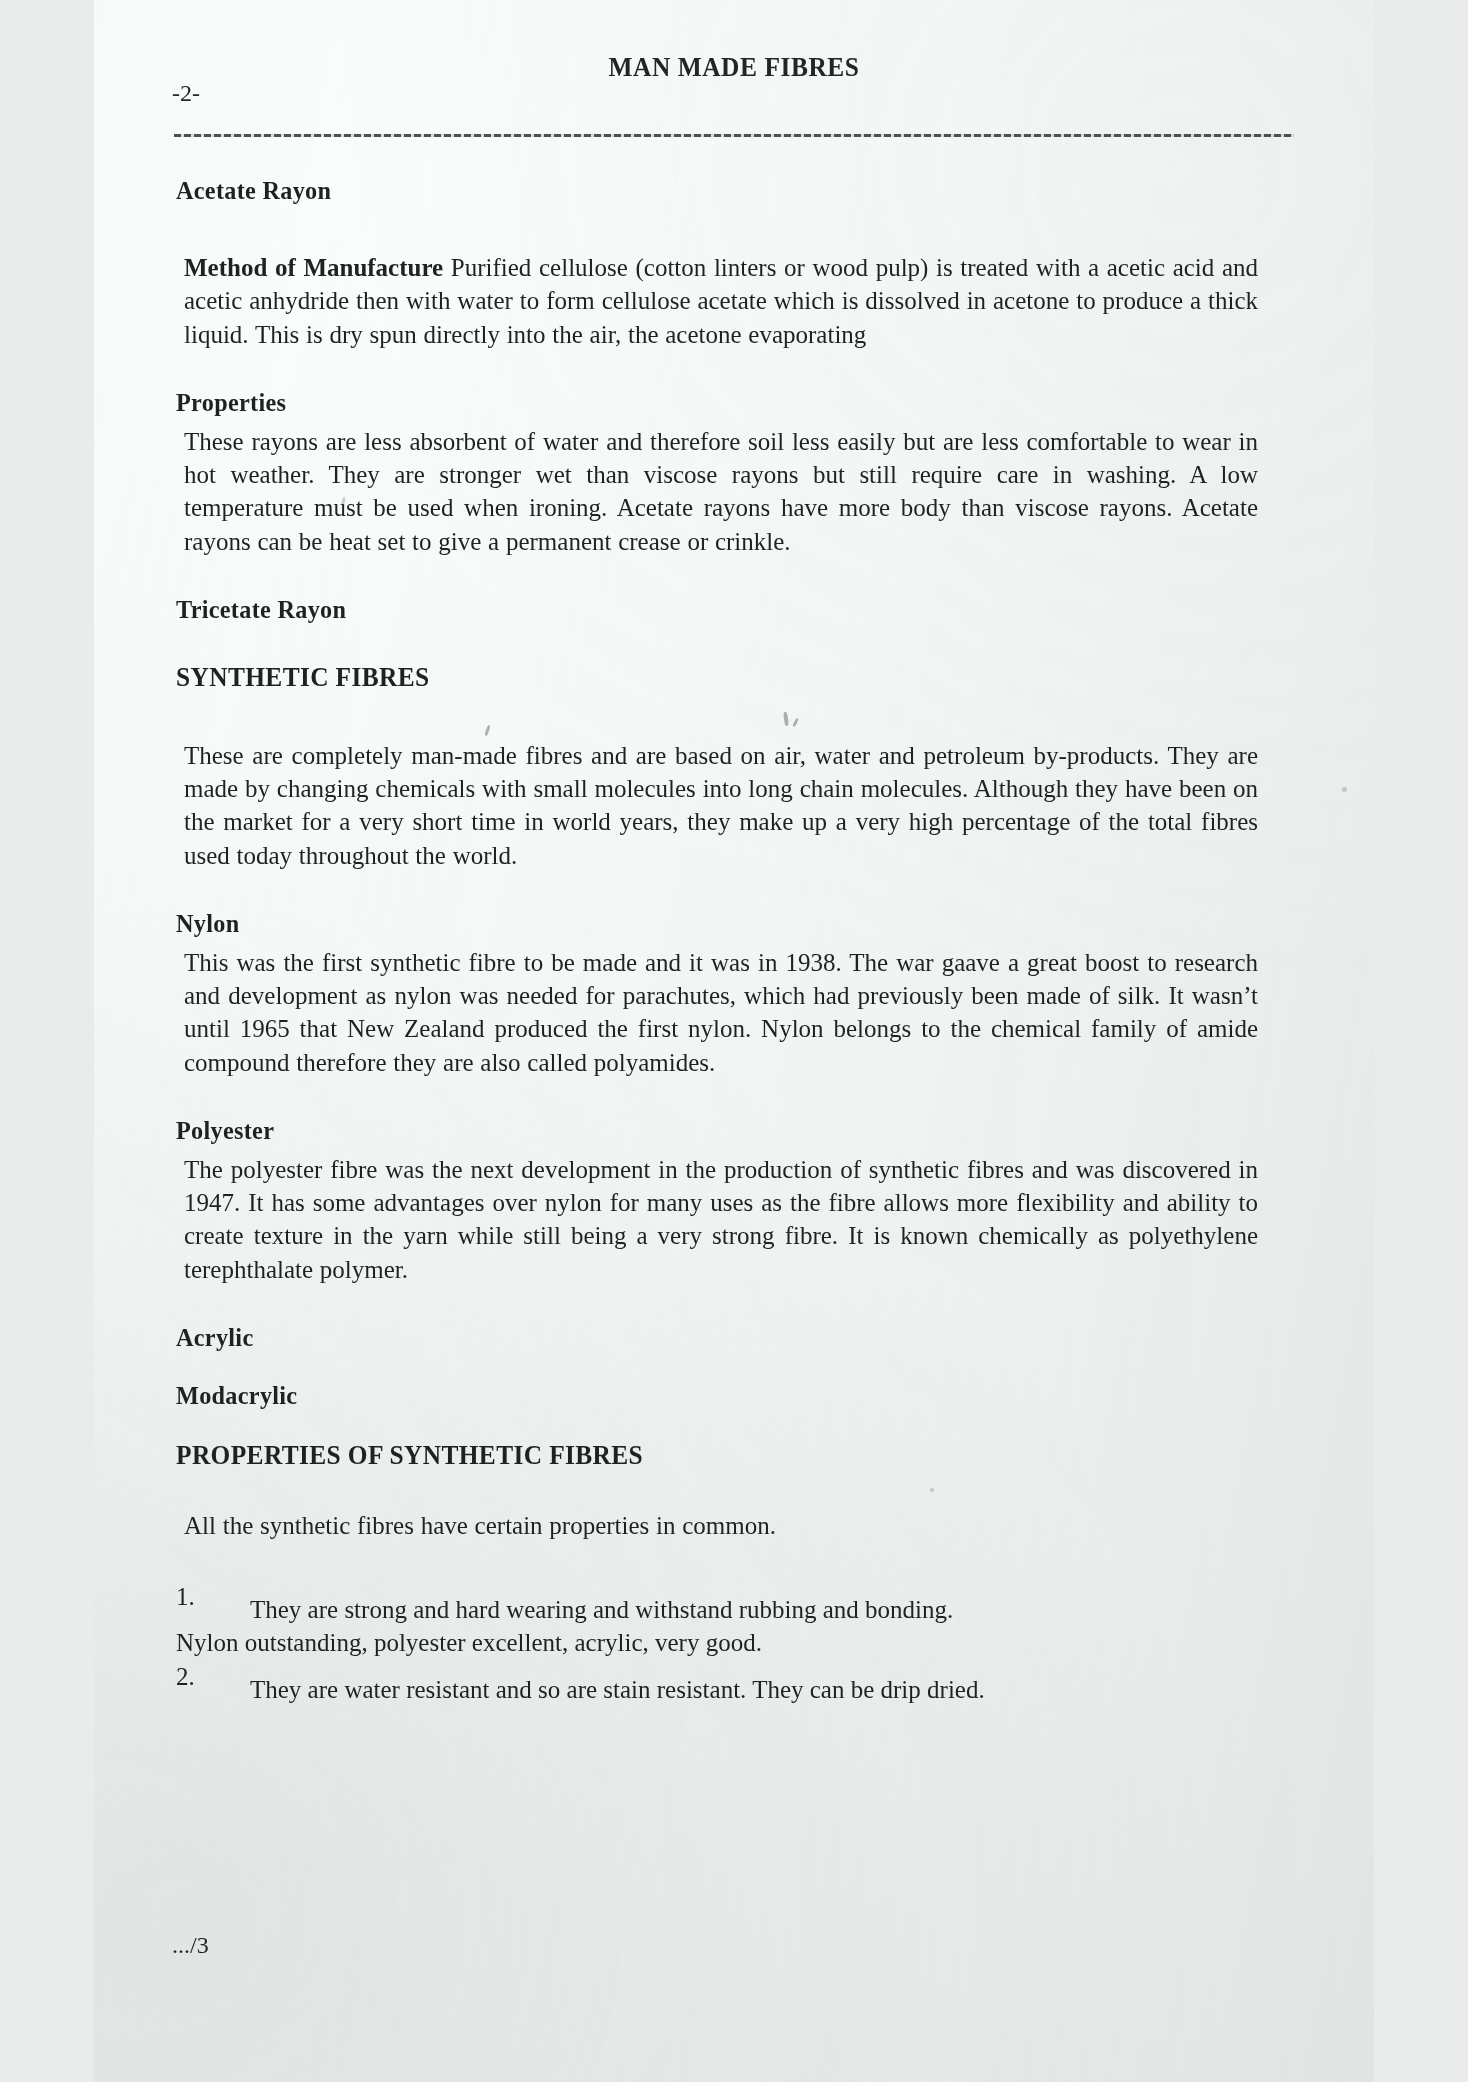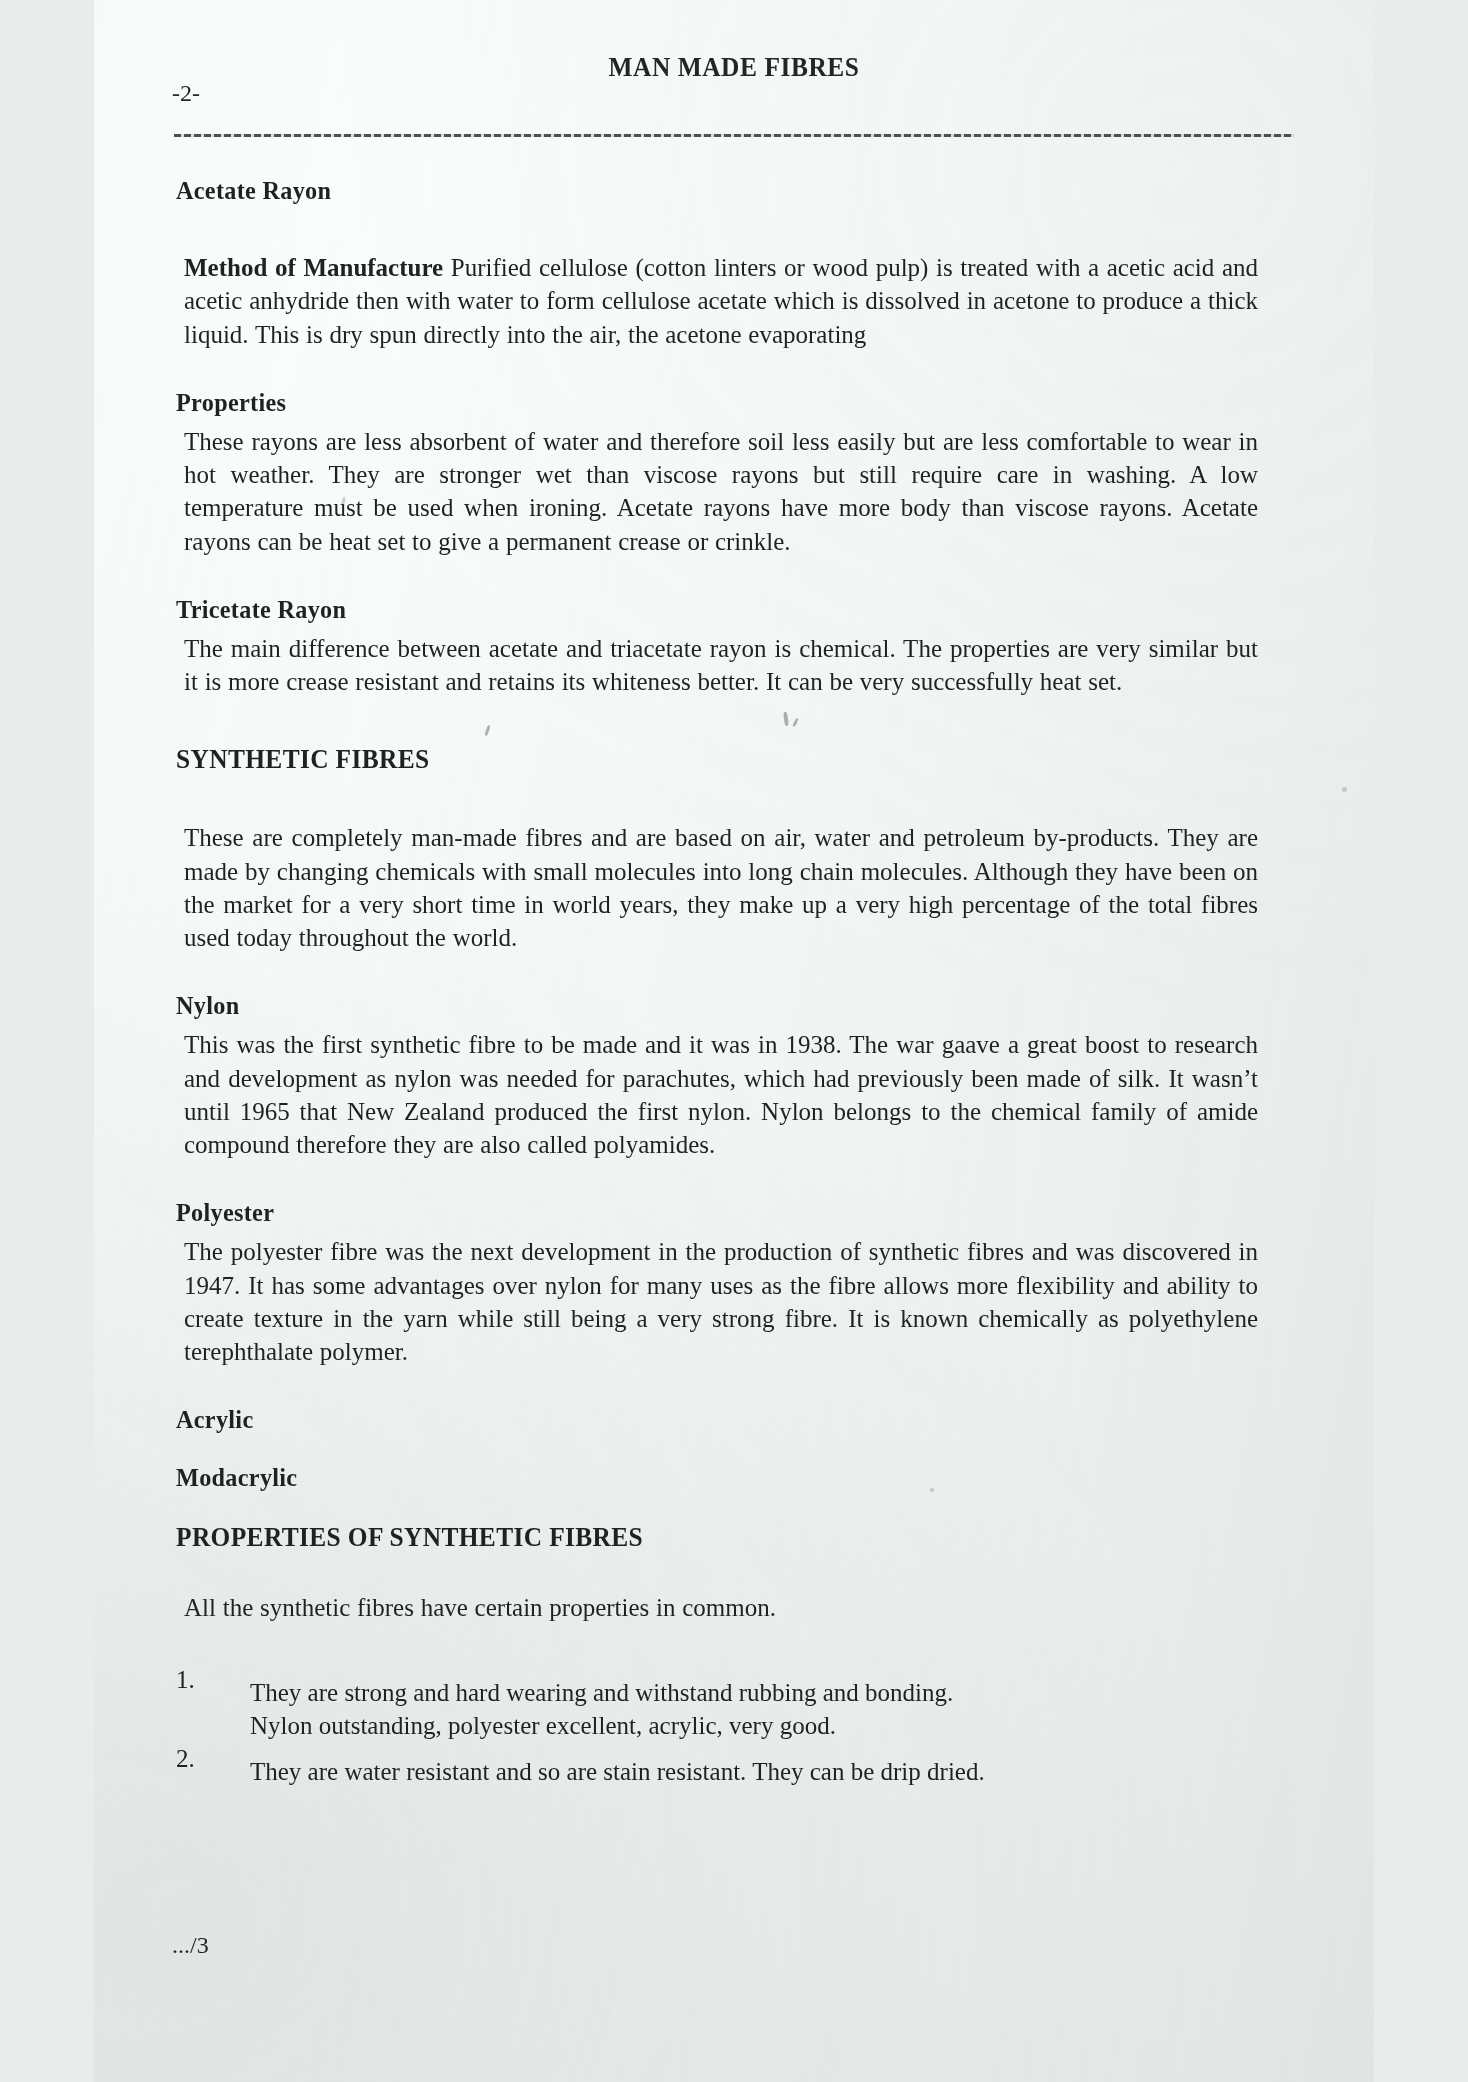--- a/index.html
+++ b/index.html
@@ -119,21 +119,20 @@
     display: flex;
     align-items: flex-start;
     margin-bottom: 0;
   }
   .numlist .num {
     width: 74px;
     flex: 0 0 74px;
   }
   .numlist .txt { flex: 1 1 auto; margin-top: 13px; }
   .subline {
-    margin-left: 74px;
     font-size: 25px;
     line-height: 1.33;
   }
 
   .footer-note {
     position: absolute;
     left: 78px;
     top: 1932px;
     font-size: 24px;
     z-index: 3;
@@ -169,21 +168,20 @@
       <p class="body"><b>Method of Manufacture</b><span> Purified cellulose (cotton linters or wood pulp) is treated with a acetic acid and acetic anhydride then with water to form cellulose acetate which is dissolved in acetone to produce a thick liquid.  This is dry spun directly into the air, the acetone evaporating</span></p>
 
       <div class="gap-md"></div>
 
       <h2 class="section-head">Properties</h2>
       <p class="body">These rayons are less absorbent of water and therefore soil less easily but are less comfortable to wear in hot weather.  They are stronger wet than viscose rayons but still require care in washing.  A low temperature must be used when ironing.  Acetate rayons have more body than viscose rayons.  Acetate rayons can be heat set to give a permanent crease or crinkle.</p>
 
       <div class="gap-md"></div>
 
       <h2 class="section-head">Tricetate Rayon</h2>
-      <p class="body">The main difference between acetate and triacetate rayon is chemical. The properties are very similar but it is more crease resistant and retains its whiteness better. It can be very successfully heat set.</p>
 
       <div class="gap-lg"></div>
 
       <h2 class="major-head">SYNTHETIC FIBRES</h2>
 
       <div class="gap-lg"></div>
 
       <p class="body">These are completely man-made fibres and are based on air, water and petroleum by-products. They are made by changing chemicals with small molecules into long chain molecules.  Although they have been on the market for a very short time in world years, they make up a very high percentage of the total fibres used today throughout the world.</p>
 
       <div class="gap-md"></div>

